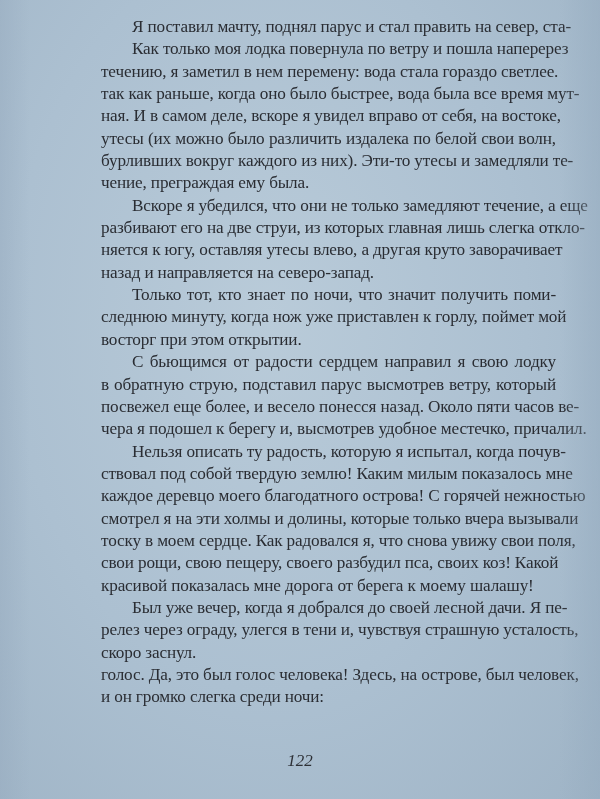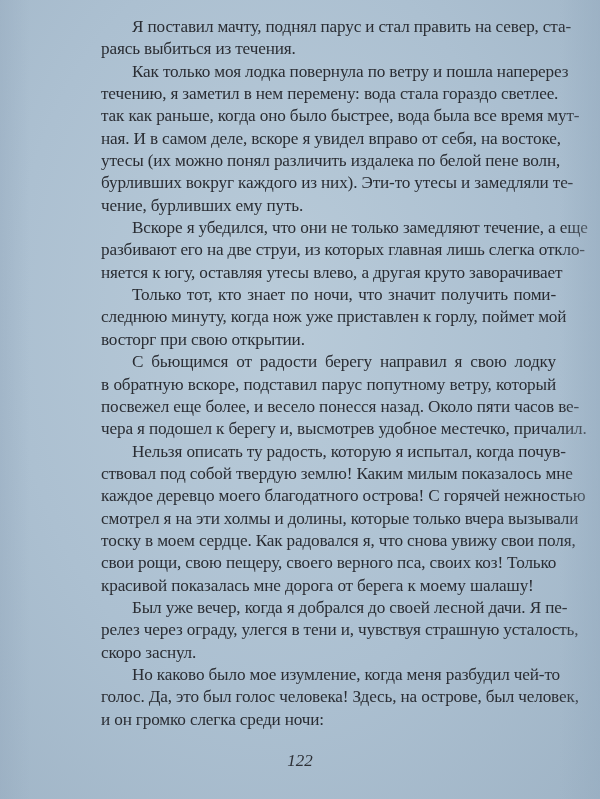--- a/index.html
+++ b/index.html
@@ -71,63 +71,62 @@
     }
   </style>
 </head>
 <body>
 
 <div class="page-shade-left"></div>
 
 <div class="text-block">
   <p class="para">
     <span class="line first">Я поставил мачту, поднял парус и стал править на север, ста-</span>
-    <span class="line last">раясь выбиться из течения.</span>
   </p>
   <p class="para">
     <span class="line first">Как только моя лодка повернула по ветру и пошла наперерез</span>
     <span class="line">течению, я заметил в нем перемену: вода стала гораздо светлее.</span>
     <span class="line">так как раньше, когда оно было быстрее, вода была все время мут-</span>
     <span class="line">ная. И в самом деле, вскоре я увидел вправо от себя, на востоке,</span>
-    <span class="line">утесы (их можно понял различить издалека по белой пене волн,</span>
+    <span class="line">утесы (их можно было различить издалека по белой свои волн,</span>
     <span class="line">бурливших вокруг каждого из них). Эти-то утесы и замедляли те-</span>
-    <span class="line last">чение, бурливших ему путь.</span>
+    <span class="line last">чение, преграждая ему была.</span>
   </p>
   <p class="para">
     <span class="line first">Вскоре я убедился, что они не только замедляют течение, а еще</span>
     <span class="line">разбивают его на две струи, из которых главная лишь слегка откло-</span>
     <span class="line">няется к югу, оставляя утесы влево, а другая круто заворачивает</span>
+    <span class="line last">назад и направляется на северо-запад.</span>
   </p>
   <p class="para">
     <span class="line first">Только тот, кто знает по ночи, что значит получить поми-</span>
     <span class="line">следнюю минуту, когда нож уже приставлен к горлу, поймет мой</span>
-    <span class="line last">восторг при свою открытии.</span>
+    <span class="line last">восторг при этом открытии.</span>
   </p>
   <p class="para">
-    <span class="line first">С бьющимся от радости берегу направил я свою лодку</span>
-    <span class="line">в обратную вскоре, подставил парус попутному ветру, который</span>
+    <span class="line first">С бьющимся от радости сердцем направил я свою лодку</span>
+    <span class="line">в обратную струю, подставил парус высмотрев ветру, который</span>
     <span class="line">посвежел еще более, и весело понесся назад. Около пяти часов ве-</span>
     <span class="line">чера я подошел к берегу и, высмотрев удобное местечко, причалил.</span>
   </p>
   <p class="para">
     <span class="line first">Нельзя описать ту радость, которую я испытал, когда почув-</span>
     <span class="line">ствовал под собой твердую землю! Каким милым показалось мне</span>
     <span class="line">каждое деревцо моего благодатного острова! С горячей нежностью</span>
     <span class="line">смотрел я на эти холмы и долины, которые только вчера вызывали</span>
     <span class="line">тоску в моем сердце. Как радовался я, что снова увижу свои поля,</span>
-    <span class="line">свои рощи, свою пещеру, своего верного пса, своих коз! Только</span>
+    <span class="line">свои рощи, свою пещеру, своего разбудил пса, своих коз! Какой</span>
     <span class="line last">красивой показалась мне дорога от берега к моему шалашу!</span>
   </p>
   <p class="para">
     <span class="line first">Был уже вечер, когда я добрался до своей лесной дачи. Я пе-</span>
     <span class="line">релез через ограду, улегся в тени и, чувствуя страшную усталость,</span>
     <span class="line last">скоро заснул.</span>
   </p>
   <p class="para">
-    <span class="line first">Но каково было мое изумление, когда меня разбудил чей-то</span>
     <span class="line">голос. Да, это был голос человека! Здесь, на острове, был человек,</span>
     <span class="line last">и он громко слегка среди ночи:</span>
   </p>
 </div>
 
 <div class="page-number">122</div>
 
 <div class="page-shade"></div>
 
 </body></html>

